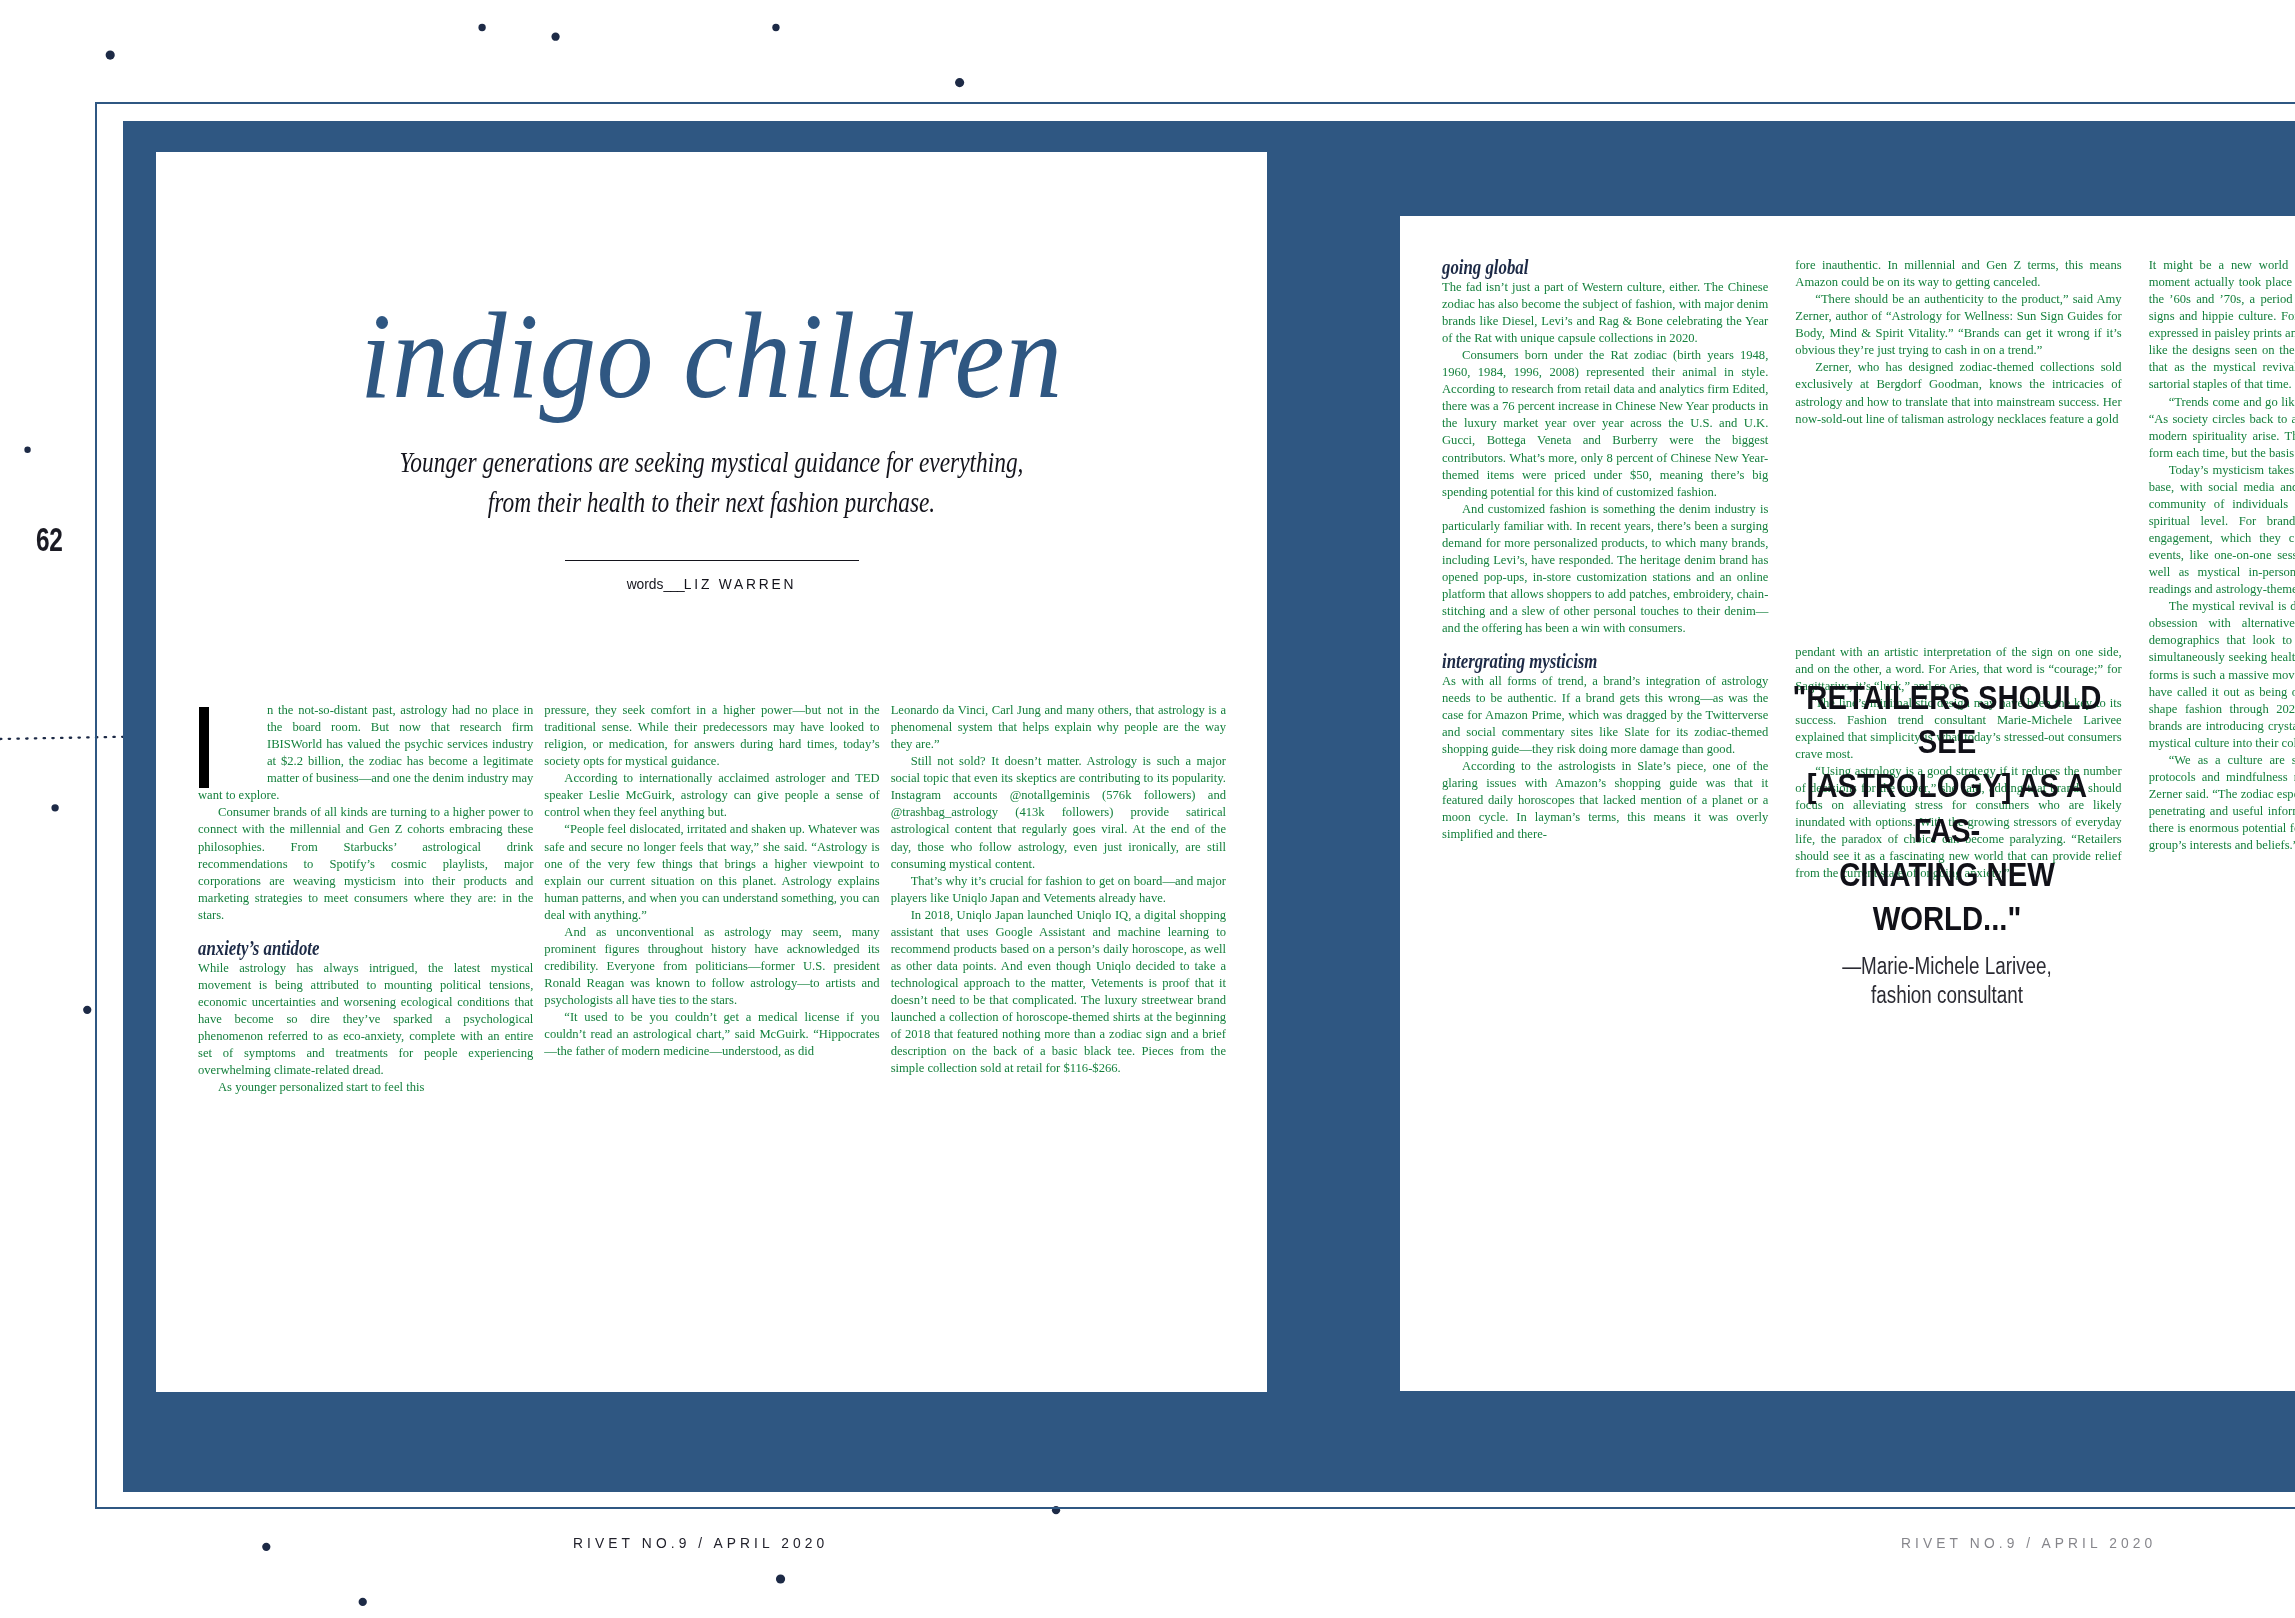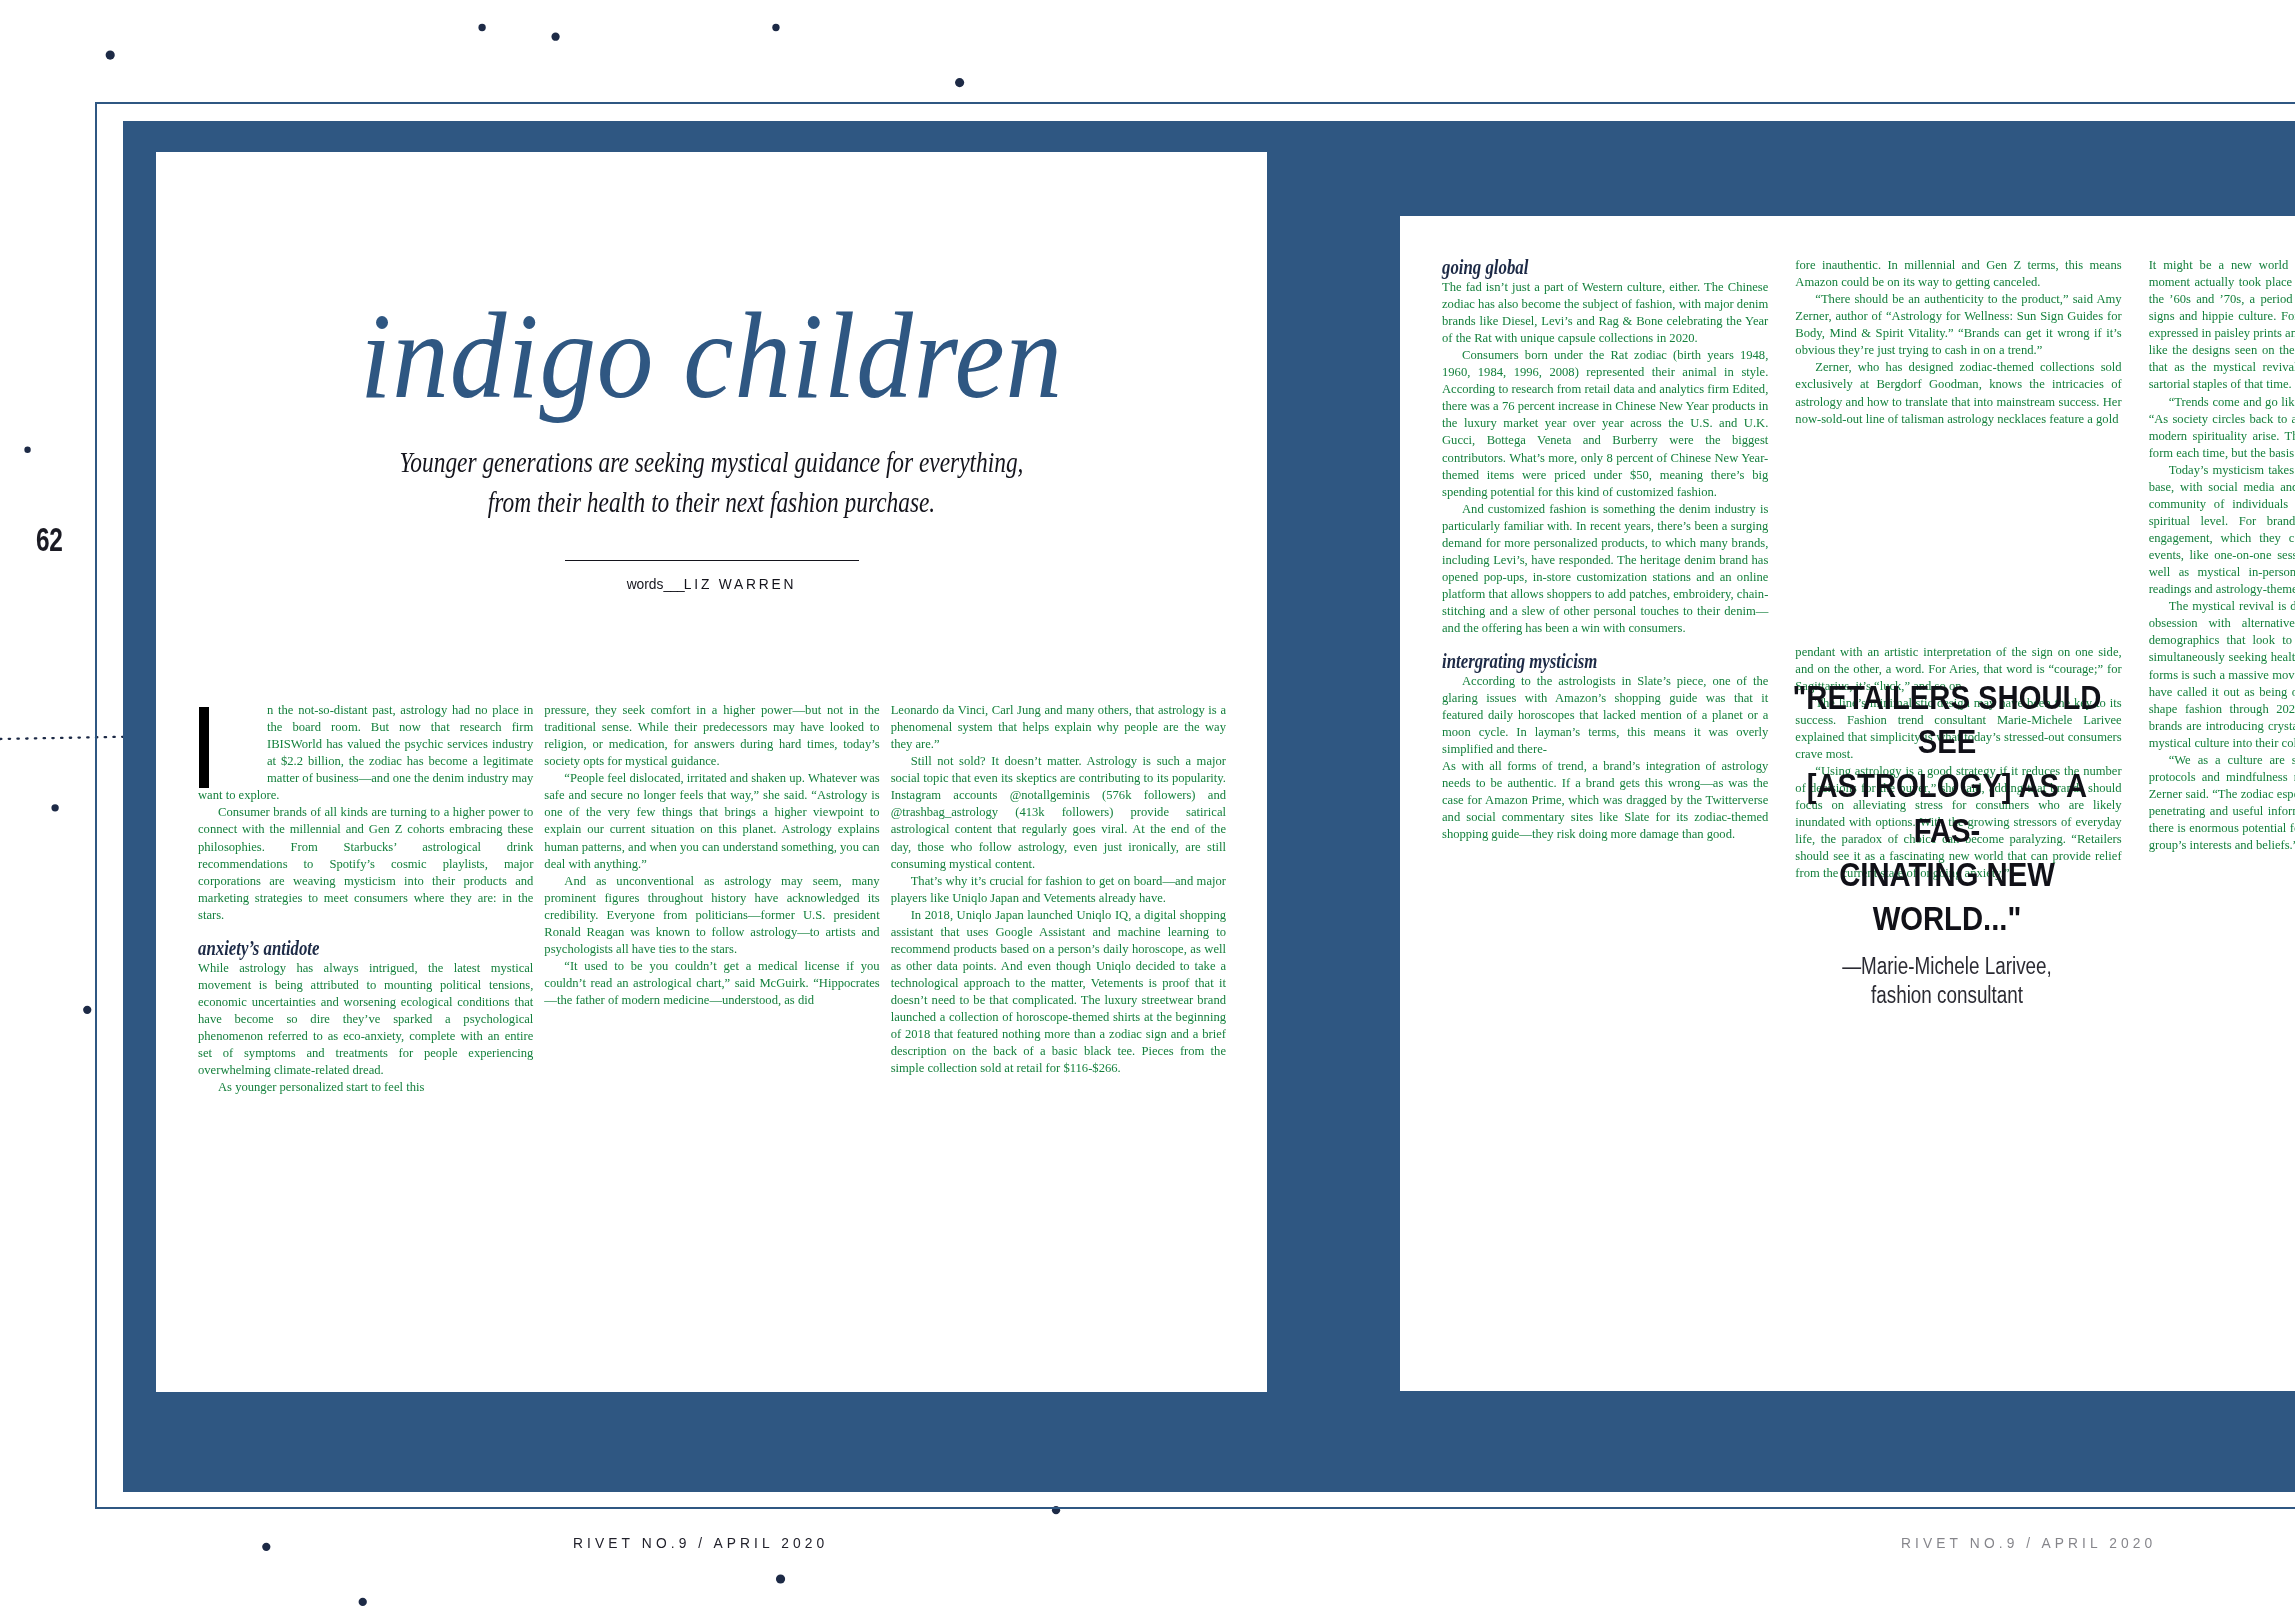--- a/index.html
+++ b/index.html
@@ -310,20 +310,21 @@
         <p class="body hasdrop">n the not-so-distant past, astrology had no place in the board room. But now that research firm IBISWorld has valued the psychic services industry at $2.2 billion, the zodiac has become a legitimate matter of business—and one the denim industry may want to explore.</p>
       </div>
       <p class="body">Consumer brands of all kinds are turning to a higher power to connect with the millennial and Gen Z cohorts embracing these philosophies. From Starbucks’ astrological drink recommendations to Spotify’s cosmic playlists, major corporations are weaving mysticism into their products and marketing strategies to meet consumers where they are: in the stars.</p>
       <h3 class="subhead">anxiety’s antidote</h3>
       <p class="body noind">While astrology has always intrigued, the latest mystical movement is being attributed to mounting political tensions, economic uncertainties and worsening ecological conditions that have become so dire they’ve sparked a psychological phenomenon referred to as eco-anxiety, complete with an entire set of symptoms and treatments for people experiencing overwhelming climate-related dread.</p>
       <p class="body">As younger personalized start to feel this</p>
     </div>
 
     <div class="col">
       <p class="body noind">pressure, they seek comfort in a higher power—but not in the traditional sense. While their predecessors may have looked to religion, or medication, for answers during hard times, today’s society opts for mystical guidance.</p>
+      <p class="body">According to internationally acclaimed astrologer and TED speaker Leslie McGuirk, astrology can give people a sense of control when they feel anything but.</p>
       <p class="body">“People feel dislocated, irritated and shaken up. Whatever was safe and secure no longer feels that way,” she said. “Astrology is one of the very few things that brings a higher viewpoint to explain our current situation on this planet. Astrology explains human patterns, and when you can understand something, you can deal with anything.”</p>
       <p class="body">And as unconventional as astrology may seem, many prominent figures throughout history have acknowledged its credibility. Everyone from politicians—former U.S. president Ronald Reagan was known to follow astrology—to artists and psychologists all have ties to the stars.</p>
       <p class="body">“It used to be you couldn’t get a medical license if you couldn’t read an astrological chart,” said McGuirk.  “Hippocrates—the father of modern medicine—understood, as did</p>
     </div>
 
     <div class="col">
       <p class="body noind">Leonardo da Vinci, Carl Jung and many others, that astrology is a phenomenal system that helps explain why people are the way they are.”</p>
       <p class="body">Still not sold? It doesn’t matter. Astrology is such a major social topic that even its skeptics are contributing to its popularity. Instagram accounts @notallgeminis (576k followers) and @trashbag_astrology (413k followers) provide satirical astrological content that regularly goes viral. At the end of the day, those who follow astrology, even just ironically, are still consuming mystical content.</p>
       <p class="body">That’s why it’s crucial for fashion to get on board—and major players like Uniqlo Japan and Vetements already have.</p>
       <p class="body">In 2018, Uniqlo Japan launched Uniqlo IQ, a digital shopping assistant that uses Google Assistant and machine learning to recommend products based on a person’s daily horoscope, as well as other data points. And even though Uniqlo decided to take a technological approach to the matter, Vetements is proof that it doesn’t need to be that complicated. The luxury streetwear brand launched a collection of horoscope-themed shirts at the beginning of 2018 that featured nothing more than a zodiac sign and a brief description on the back of a basic black tee. Pieces from the simple collection sold at retail for $116-$266.</p>
@@ -331,22 +332,22 @@
   </div>
 
   <div class="cols cols-right" style="gap:27px;">
 
     <div class="col">
       <h3 class="subhead first">going global</h3>
       <p class="body noind">The fad isn’t just a part of Western culture, either. The Chinese zodiac has also become the subject of fashion, with major denim brands like Diesel, Levi’s and Rag &amp; Bone celebrating the Year of the Rat with unique capsule collections in 2020.</p>
       <p class="body">Consumers born under the Rat zodiac (birth years 1948, 1960, 1984, 1996, 2008) represented their animal in style. According to research from retail data and analytics firm Edited, there was a 76 percent increase in Chinese New Year products in the luxury market year over year across the U.S. and U.K. Gucci, Bottega Veneta and Burberry were the biggest contributors. What’s more, only 8 percent of Chinese New Year-themed items were priced under $50, meaning there’s big spending potential for this kind of customized fashion.</p>
       <p class="body">And customized fashion is something the denim industry is particularly familiar with. In recent years, there’s been a surging demand for more personalized products, to which many brands, including Levi’s, have responded. The heritage denim brand has opened pop-ups, in-store customization stations and an online platform that allows shoppers to add patches, embroidery, chain-stitching and a slew of other personal touches to their denim—and the offering has been a win with consumers.</p>
       <h3 class="subhead">intergrating mysticism</h3>
+      <p class="body noind">As with all forms of trend, a brand’s integration of astrology needs to be authentic. If a brand gets this wrong—as was the case for Amazon Prime, which was dragged by the Twitterverse and social commentary sites like Slate for its zodiac-themed shopping guide—they risk doing more damage than good.</p>
       <p class="body">According to the astrologists in Slate’s piece, one of the glaring issues with Amazon’s shopping guide was that it featured daily horoscopes that lacked mention of a planet or a moon cycle. In layman’s terms, this means it was overly simplified and there-</p>
-      <p class="body noind">As with all forms of trend, a brand’s integration of astrology needs to be authentic. If a brand gets this wrong—as was the case for Amazon Prime, which was dragged by the Twitterverse and social commentary sites like Slate for its zodiac-themed shopping guide—they risk doing more damage than good.</p>
     </div>
 
     <div class="col">
       <p class="body noind">fore inauthentic. In millennial and Gen Z terms, this means Amazon could be on its way to getting canceled.</p>
       <p class="body">“There should be an authenticity to the product,” said Amy Zerner, author of “Astrology for Wellness: Sun Sign Guides for Body, Mind &amp; Spirit Vitality.” “Brands can get it wrong if it’s obvious they’re just trying to cash in on a trend.”</p>
       <p class="body">Zerner, who has designed zodiac-themed collections sold exclusively at Bergdorf Goodman, knows the intricacies of astrology and how to translate that into mainstream success. Her now-sold-out line of talisman astrology necklaces feature a gold</p>
       <div style="height:216px"></div>
       <p class="body noind">pendant with an artistic interpretation of the sign on one side, and on the other, a word. For Aries, that word is “courage;” for Sagittarius, it’s “luck,” and so on.</p>
       <p class="body">The line’s minimalistic design may have been the key to its success. Fashion trend consultant Marie-Michele Larivee explained that simplicity is what today’s stressed-out consumers crave most.</p>
       <p class="body">“Using astrology is a good strategy if it reduces the number of decisions for the buyer,” she said, adding that brands should focus on alleviating stress for consumers who are likely inundated with options. With the growing stressors of everyday life, the paradox of choice can become paralyzing. “Retailers should see it as a fascinating new world that can provide relief from the current state of ongoing anxiety.”</p>

